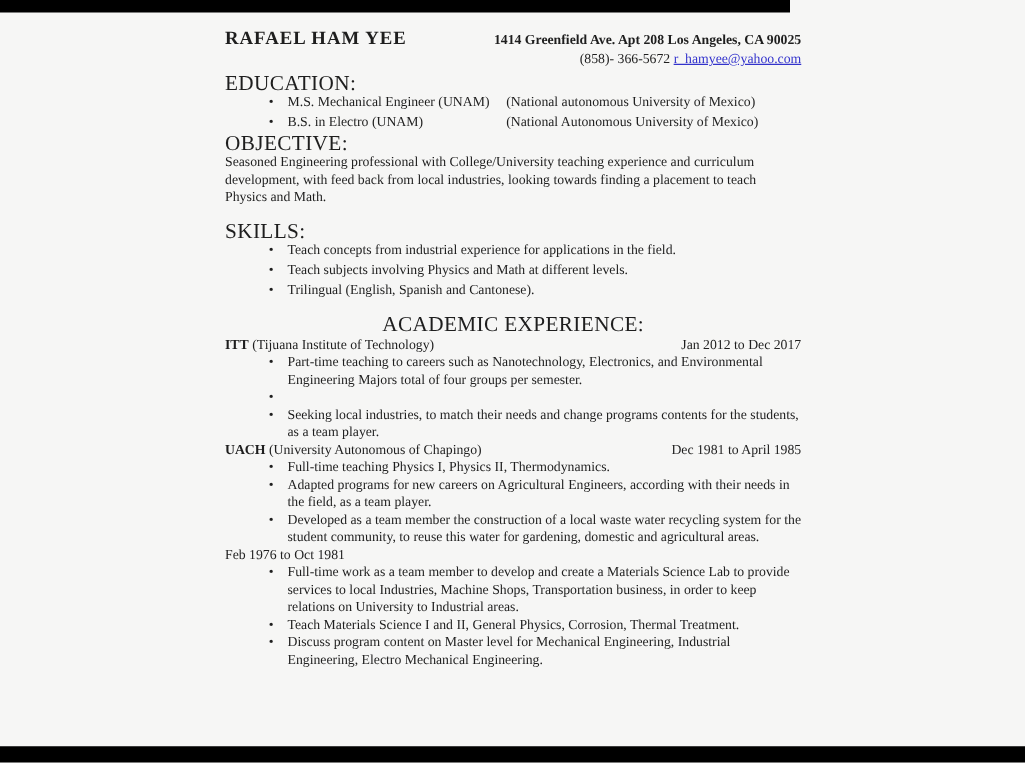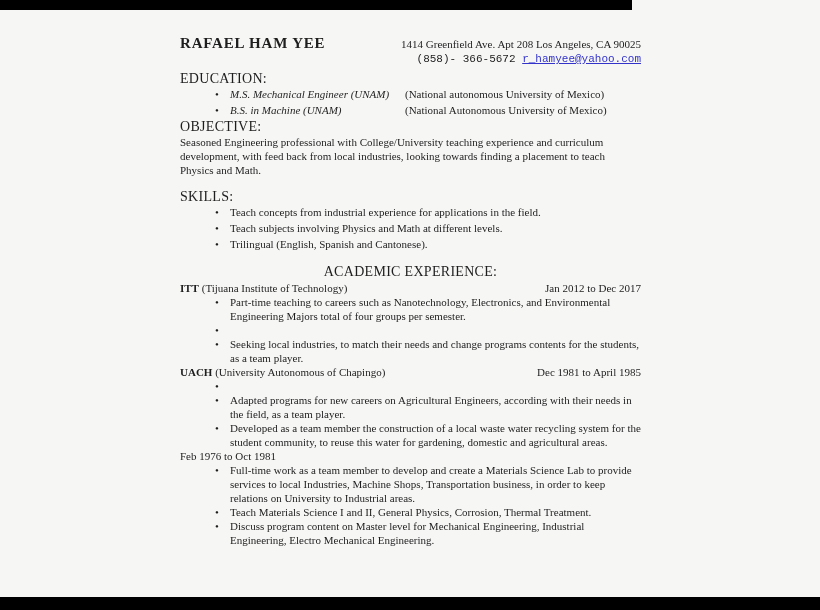--- a/index.html
+++ b/index.html
@@ -13,39 +13,39 @@
   }
   .bar-top {
     position:absolute; left:0; top:0;
     width:632px; height:10px; background:#000;
   }
   .bar-bottom {
     position:absolute; left:0; bottom:0;
     width:820px; height:13px; background:#000;
   }
   .doc {
-    position:absolute; left:180px; top:36px; width:461px;
+    position:absolute; left:180px; top:24px; width:461px;
     font-size:11px; line-height:14px;
   }
   .head-row { display:flex; align-items:baseline; }
   .name { font-weight:bold; font-size:15px; letter-spacing:0.8px; white-space:nowrap; }
-  .addr { font-weight:normal; margin-left:auto; font-size:11px; white-space:nowrap; }
-  .contact-row { text-align:right; margin-top:1px;font-family:Liberation Mono, monospace; }
+  .addr { font-weight:bold; margin-left:auto; font-size:11px; white-space:nowrap; }
+  .contact-row { text-align:right; margin-top:1px; }
   .contact-row a { color:#3333cc; text-decoration:underline; }
-  .sec-heading { font-size:14px; line-height:15px; letter-spacing:0.3px; }
+  .sec-heading { font-size:17px; line-height:15px; letter-spacing:0.3px; }
   .mt-edu  { margin-top:5px; }
   .mt-obj  { margin-top:1px; }
   .mt-skl  { margin-top:12px; }
   .mt-exp  { margin-top:12px; margin-bottom:2px;text-align:center; }
   .para { margin-top:1px; }
   .bullet-row { display:flex; padding-left:35px; }
   .bullet-row .dot { width:15px; flex:none; }
   .bullet-row .btext { flex:1; }
   .sp16 { line-height:16px; }
-  .edu-degree { width:175px; flex:none;font-style:italic; }
+  .edu-degree { width:175px; flex:none; }
   .edu-detail { flex:1; }
   .job-head { display:flex; justify-content:space-between; }
   .job-org b { font-weight:bold; }
   .job-dates { white-space:nowrap; }
 </style>
 </head>
 <body>
 
 <div class="bar-top"></div>
 <div class="bar-bottom"></div>
@@ -62,21 +62,21 @@
   </div>
 
   <div class="sec-heading mt-edu">EDUCATION:</div>
   <div class="bullet-row sp16">
     <span class="dot">•</span>
     <span class="edu-degree">M.S. Mechanical Engineer (UNAM)</span>
     <span class="edu-detail">(National autonomous University  of Mexico)</span>
   </div>
   <div class="bullet-row sp16">
     <span class="dot">•</span>
-    <span class="edu-degree">B.S. in Machine (UNAM)</span>
+    <span class="edu-degree">B.S. in Electro (UNAM)</span>
     <span class="edu-detail">(National Autonomous University of Mexico)</span>
   </div>
 
   <div class="sec-heading mt-obj">OBJECTIVE:</div>
   <div class="para">Seasoned Engineering professional with College/University teaching experience and curriculum development, with feed back from local industries, looking towards finding a placement to teach Physics and Math.</div>
 
   <div class="sec-heading mt-skl">SKILLS:</div>
   <div class="bullet-row sp16">
     <span class="dot">•</span>
     <span class="btext">Teach concepts from industrial experience for applications in the field.</span>
@@ -107,20 +107,21 @@
     <span class="dot">•</span>
     <span class="btext">Seeking local industries, to match their needs and change programs contents for the students, as a team player.</span>
   </div>
 
   <div class="job-head">
     <span class="job-org"><b>UACH</b><span> (University Autonomous of Chapingo)</span></span>
     <span class="job-dates">Dec 1981 to April 1985</span>
   </div>
   <div class="bullet-row">
     <span class="dot">•</span>
+    <span class="btext">Full-time teaching Physics I, Physics II, Thermodynamics.</span>
   </div>
   <div class="bullet-row">
     <span class="dot">•</span>
     <span class="btext">Adapted programs for new careers on Agricultural Engineers, according with their needs in the field, as a team player.</span>
   </div>
   <div class="bullet-row">
     <span class="dot">•</span>
     <span class="btext">Developed as a team member the construction of a local waste water recycling system for the student community, to reuse this water for gardening, domestic and agricultural areas.</span>
   </div>
 

